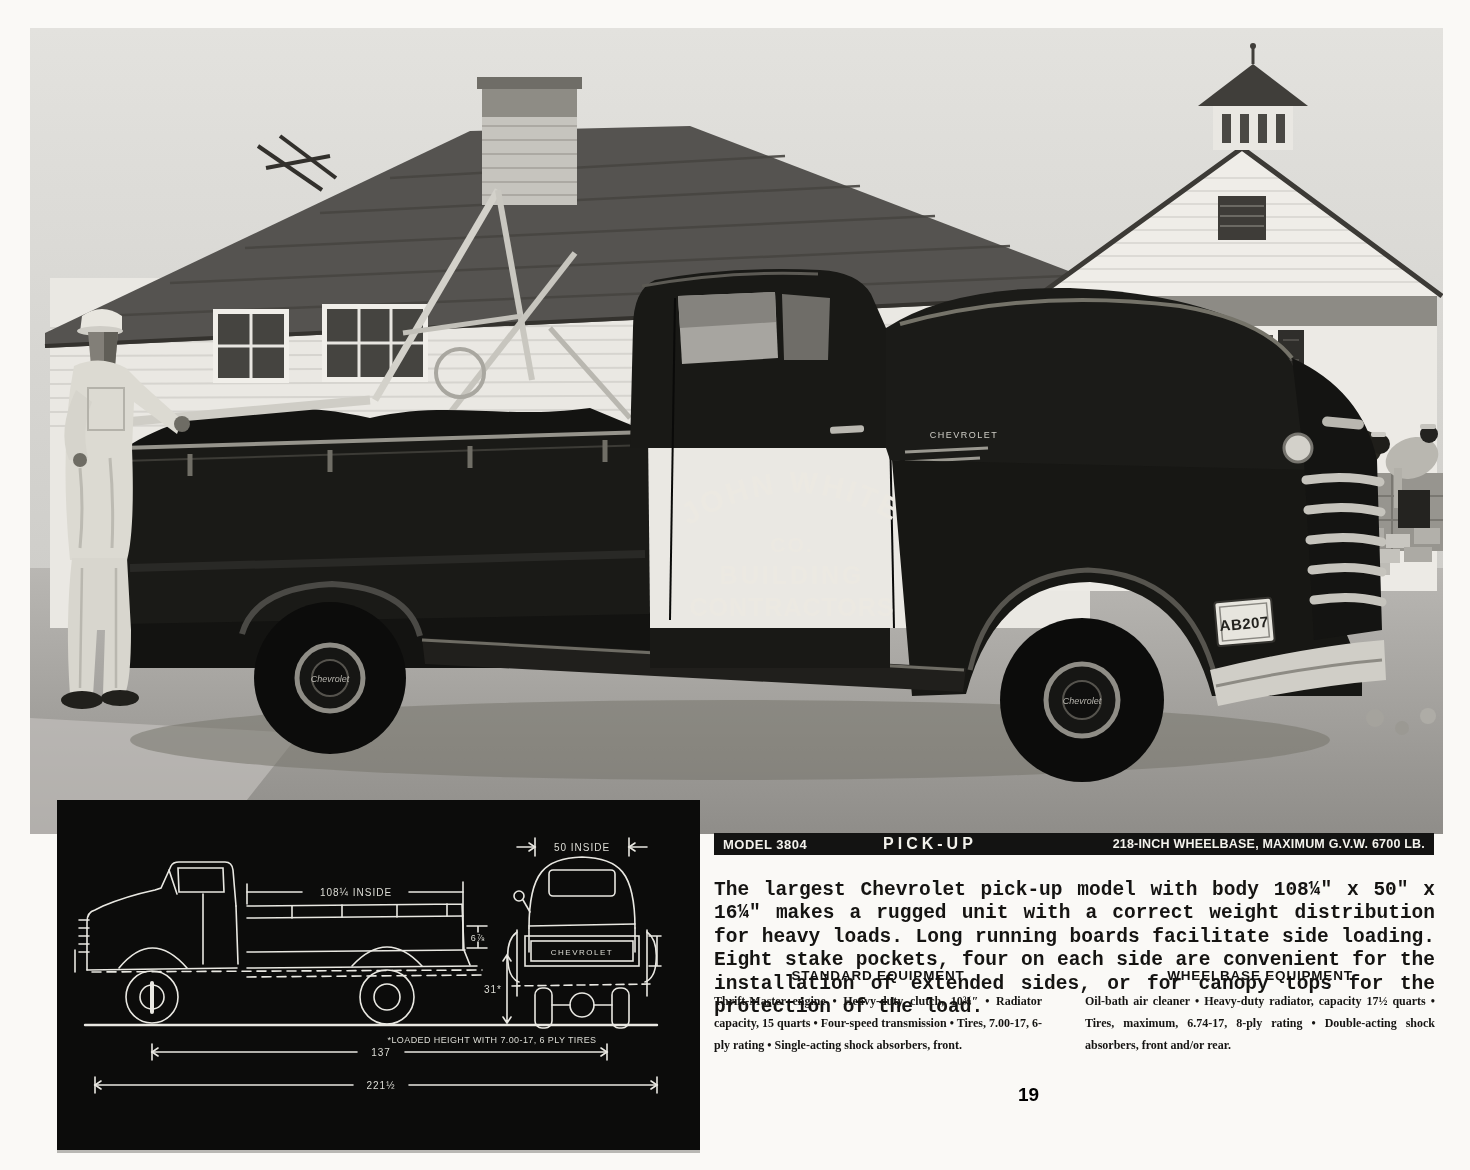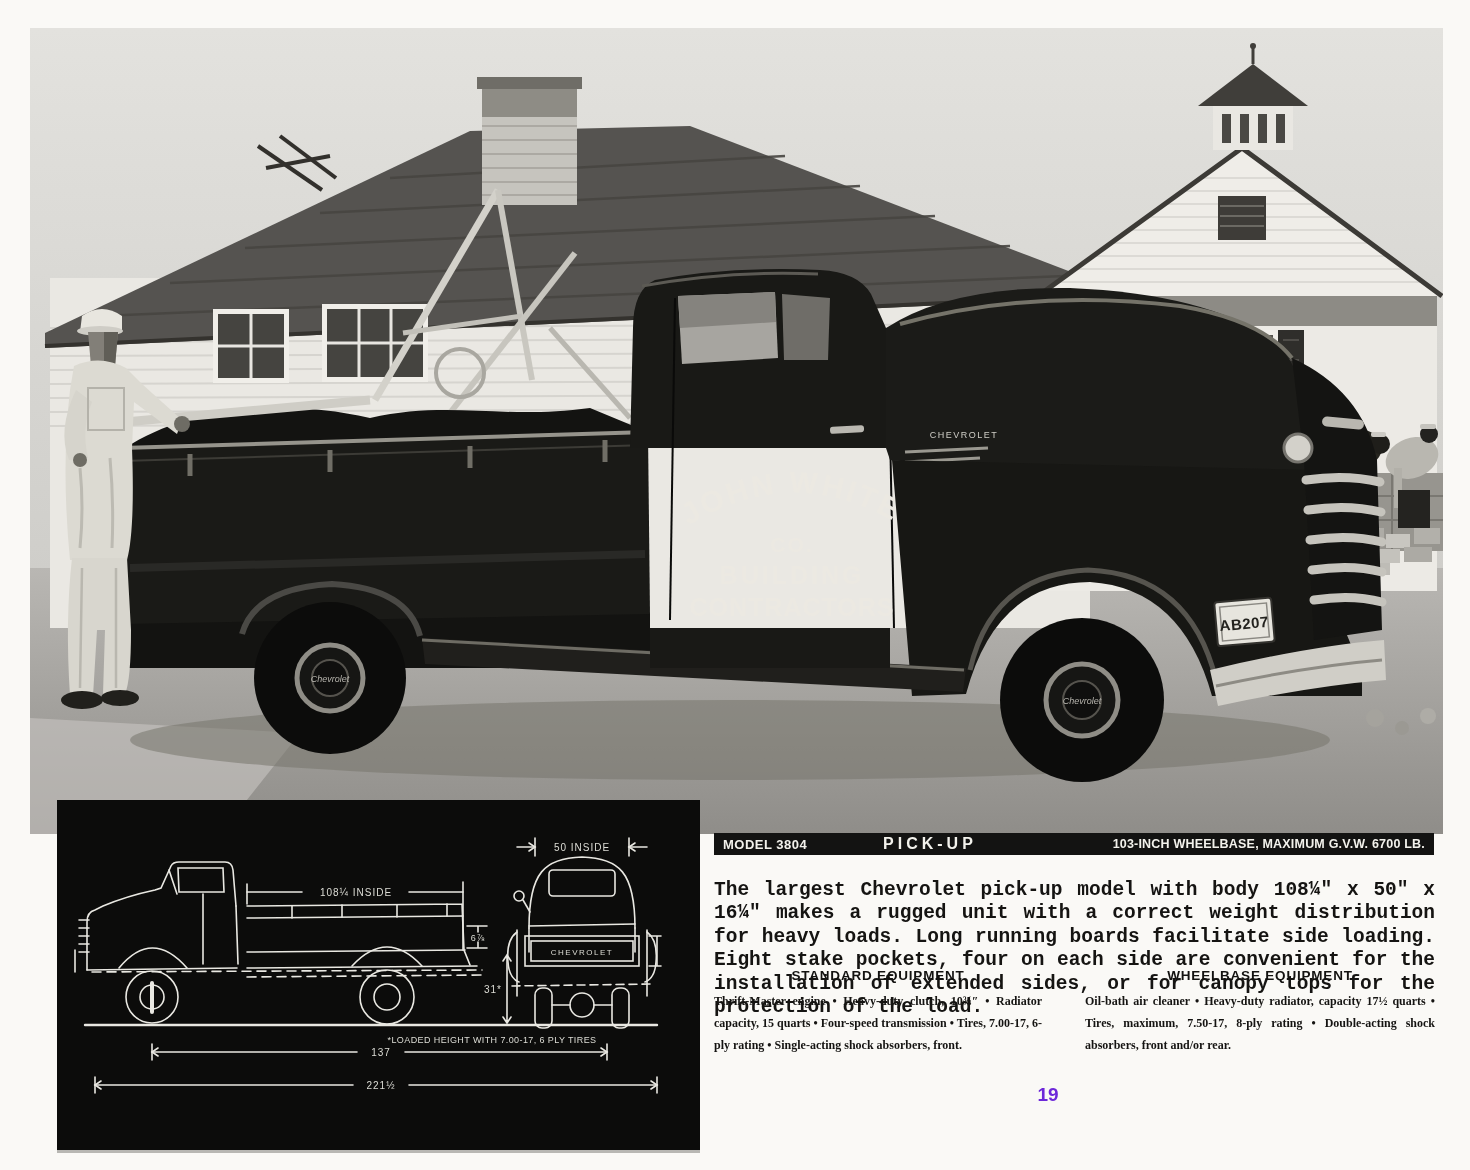--- a/index.html
+++ b/index.html
@@ -31,21 +31,21 @@
   .eqcol h3{
     margin:11px 0 7px 0;text-align:center;font-size:13.5px;letter-spacing:.8px;
     font-family:"Liberation Sans",sans-serif;color:#131210;
   }
   .eqcol .body{
     font-family:"Liberation Serif",serif;font-weight:bold;font-size:12px;line-height:22px;
     text-align:justify;
   }
   #std-eq{left:714px;top:957px;width:328px;}
   #opt-eq{left:1085px;top:957px;width:350px;}
-  #pagenum{left:1018px;top:1084px;width:60px;text-align:center;font-size:19px;font-weight:bold;color:#6d28d9;}
+  #pagenum{left:1018px;top:1084px;width:60px;font-size:19px;font-weight:bold;color:#000000;}
   svg text{font-family:"Liberation Sans",sans-serif;}
 </style>
 </head>
 <body>
 
 <div id="photo" class="abs">
 <svg width="1413" height="806" viewBox="0 0 1413 806">
   <defs>
     <linearGradient id="sky" x1="0" y1="0" x2="0" y2="1">
       <stop offset="0" stop-color="#e3e2de"></stop>
@@ -419,27 +419,27 @@
     <text x="324" y="289">221½</text>
     <text x="525" y="155" font-size="8" letter-spacing="1.5">CHEVROLET</text>
     <text x="435" y="243" font-size="9" letter-spacing=".4">*LOADED HEIGHT WITH 7.00-17, 6 PLY TIRES</text>
   </g>
 </svg>
 </div>
 
 <div id="specbar" class="abs">
   <span class="model">MODEL 3804</span>
   <span class="name">PICK-UP</span>
-  <span class="wb">103-INCH WHEELBASE, MAXIMUM G.V.W. 6700 LB.</span>
+  <span class="wb">218-INCH WHEELBASE, MAXIMUM G.V.W. 6700 LB.</span>
 </div>
 
 <p id="description" class="abs">The largest Chevrolet pick-up model with body 108¼″ x 50″ x 16¼″ makes a rugged unit with a correct weight distribution for heavy loads. Long running boards facilitate side loading. Eight stake pockets, four on each side are convenient for the installation of extended sides, or for canopy tops for the protection of the load.</p>
 
 <div id="std-eq" class="abs eqcol">
   <h3>STANDARD EQUIPMENT</h3>
   <div class="body">Thrift-Master engine • Heavy-duty clutch, 10¾″ • Radiator capacity, 15 quarts • Four-speed transmission • Tires, 7.00-17, 6-ply rating • Single-acting shock absorbers, front.</div>
 </div>
 <div id="opt-eq" class="abs eqcol">
   <h3>WHEELBASE EQUIPMENT</h3>
-  <div class="body">Oil-bath air cleaner • Heavy-duty radiator, capacity 17½ quarts • Tires, maximum, 7.50-17, 8-ply rating • Double-acting shock absorbers, front and/or rear.</div>
+  <div class="body">Oil-bath air cleaner • Heavy-duty radiator, capacity 17½ quarts • Tires, maximum, 6.74-17, 8-ply rating • Double-acting shock absorbers, front and/or rear.</div>
 </div>
 
 <div id="pagenum" class="abs">19</div>
 
 </body></html>

